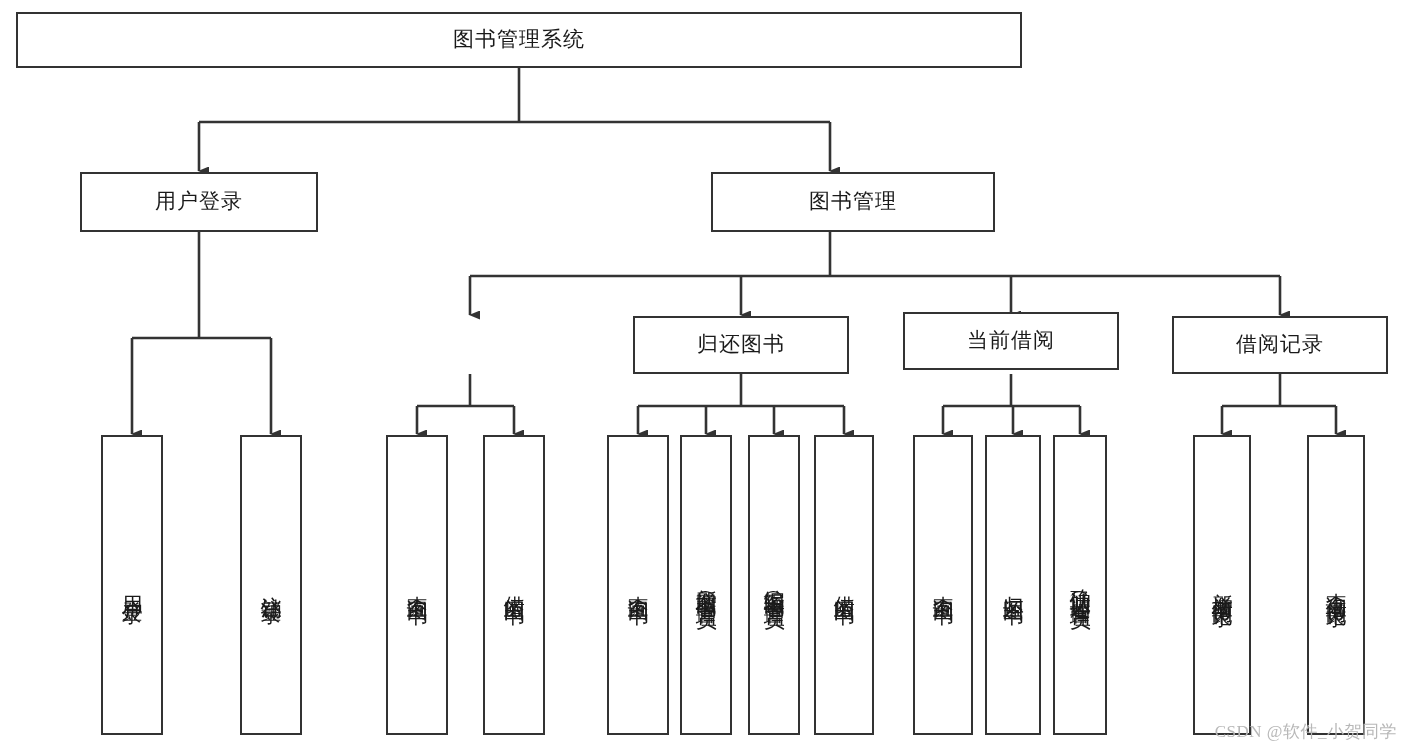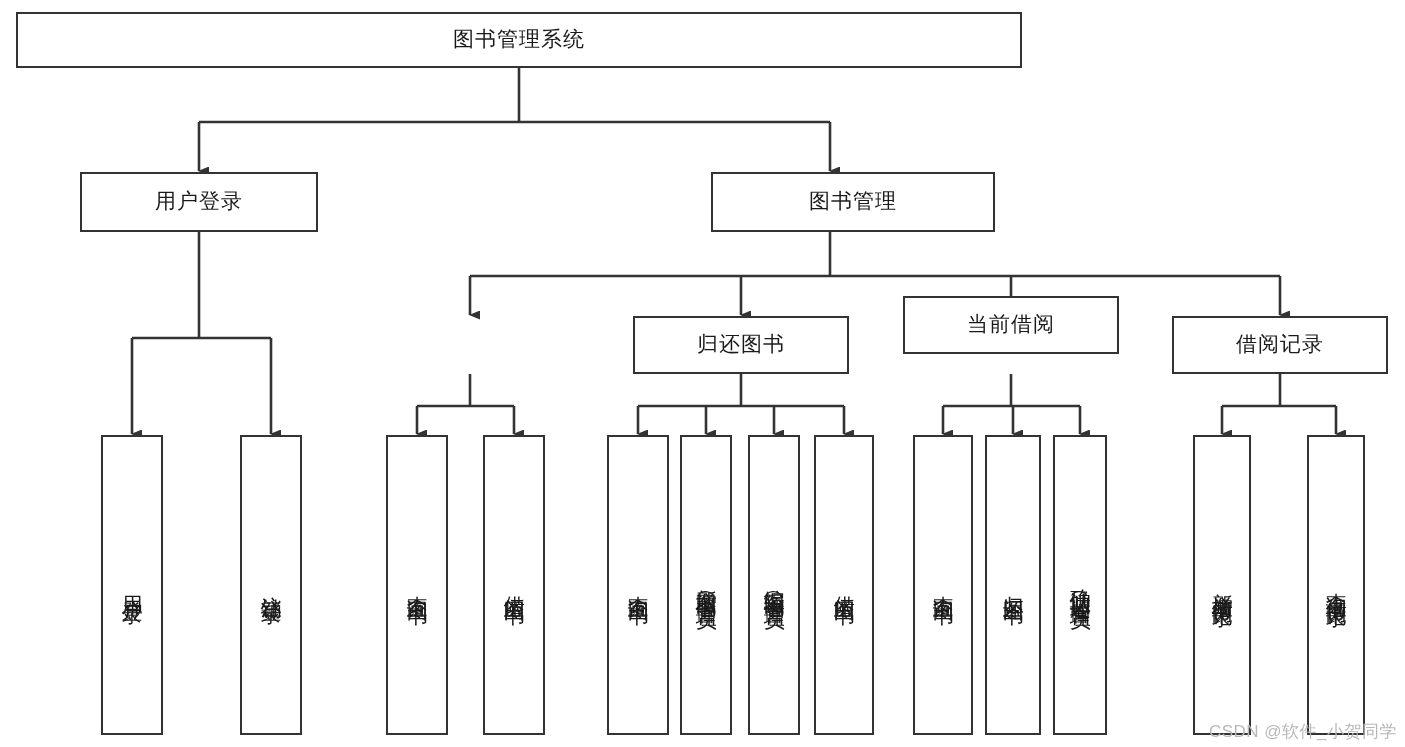--- a/index.html
+++ b/index.html
@@ -65,21 +65,21 @@
   }
   #watermark {
     position: absolute;
     right: 8px;
     bottom: 4px;
     font-size: 17px;
     color: #b8b8b8;
     letter-spacing: 0.5px;
     z-index: 5;
     white-space: nowrap;
-    font-family: Liberation Sans, sans-serif;
+    font-family: Liberation Serif, serif;
   }
 </style>
 </head>
 <body>
 
 <div id="diagram-canvas">
 
   <svg id="edge-layer" viewBox="0 0 1405 747" xmlns="http://www.w3.org/2000/svg">
     <defs>
       <marker id="arrowhead" markerWidth="9" markerHeight="11" refX="4.5" refY="10" orient="auto" markerUnits="userSpaceOnUse">
@@ -130,21 +130,21 @@
   <div class="node horizontal" style="left: 80px; top: 172px; width: 238px; height: 60px;">
     <span class="node-label">用户登录</span>
   </div>
   <div class="node horizontal" style="left: 711px; top: 172px; width: 284px; height: 60px;">
     <span class="node-label">图书管理</span>
   </div>
 
   <div class="node horizontal" style="left: 633px; top: 316px; width: 216px; height: 58px;">
     <span class="node-label">归还图书</span>
   </div>
-  <div class="node horizontal" style="left: 903px; top: 296px; width: 216px; height: 58px;">
+  <div class="node horizontal" style="left: 903px; top: 312px; width: 216px; height: 58px;">
     <span class="node-label">当前借阅</span>
   </div>
   <div class="node horizontal" style="left: 1172px; top: 316px; width: 216px; height: 58px; align-items: center;">
     <span class="node-label">借阅记录</span>
   </div>
 
   <div class="node vertical" style="left: 101px; top: 435px; width: 62px; height: 300px;">
     <span class="node-label">用户登录</span>
   </div>
   <div class="node vertical" style="left: 240px; top: 435px; width: 62px; height: 300px;">

